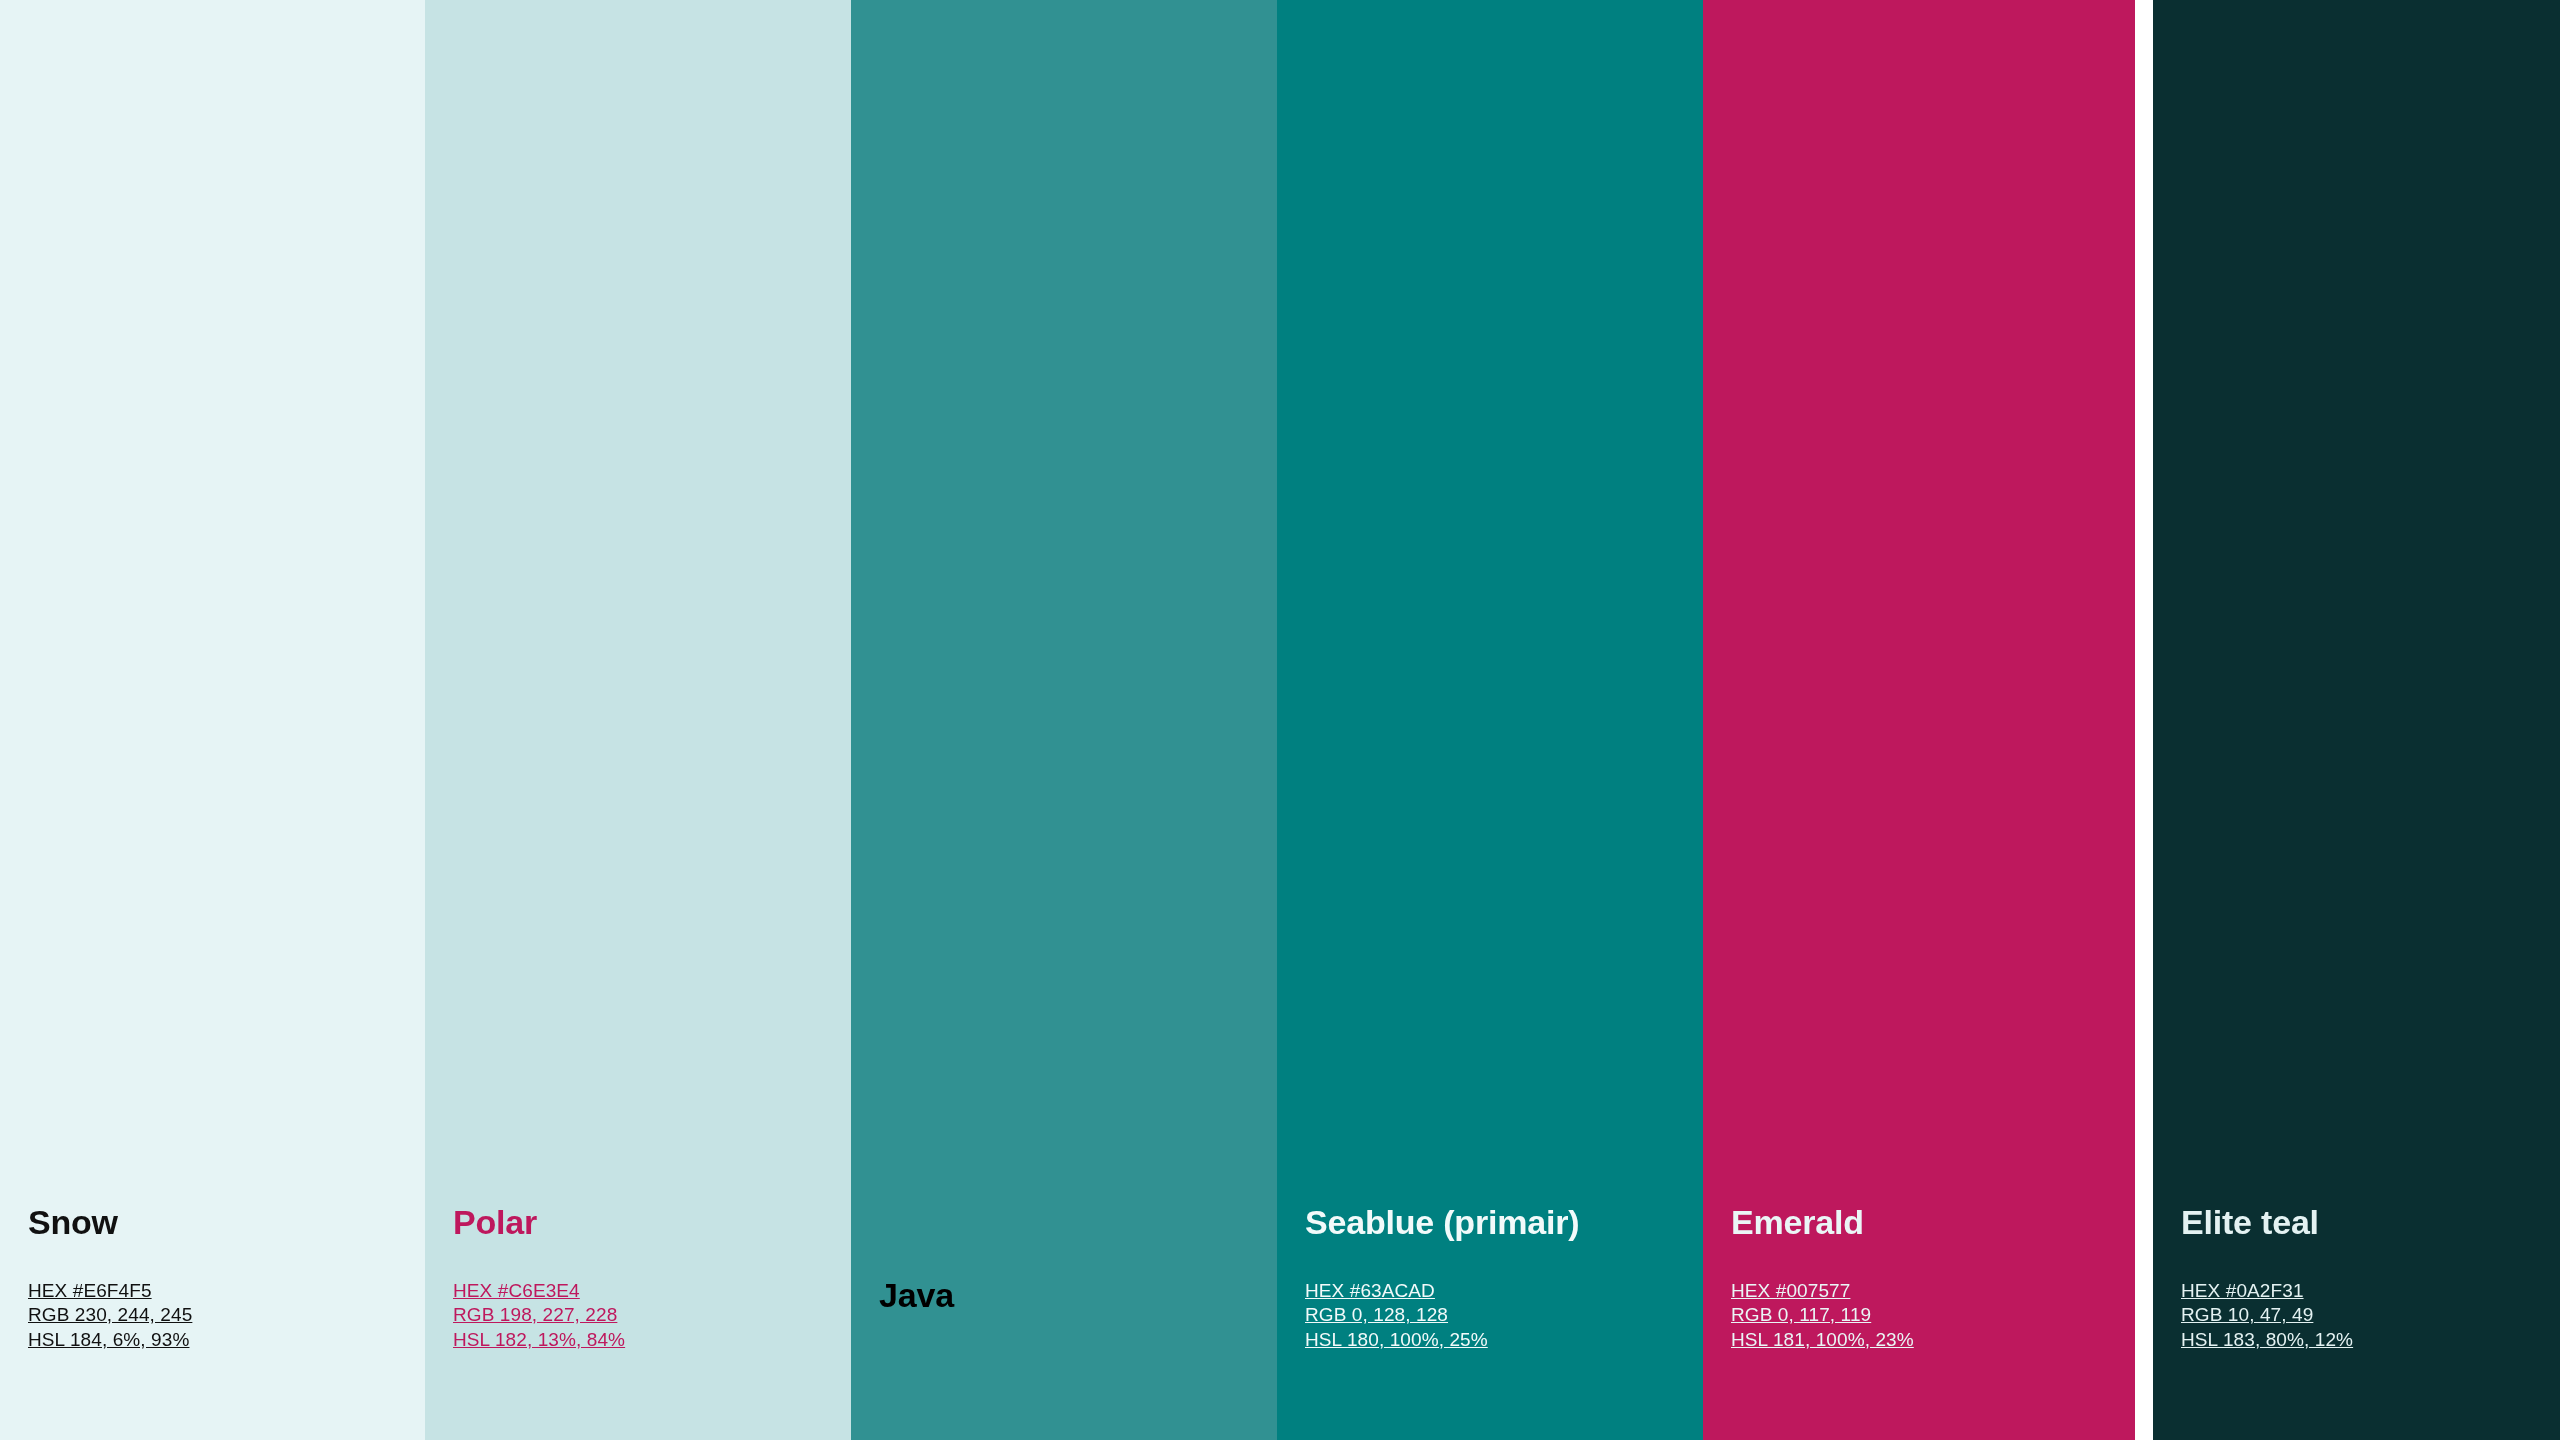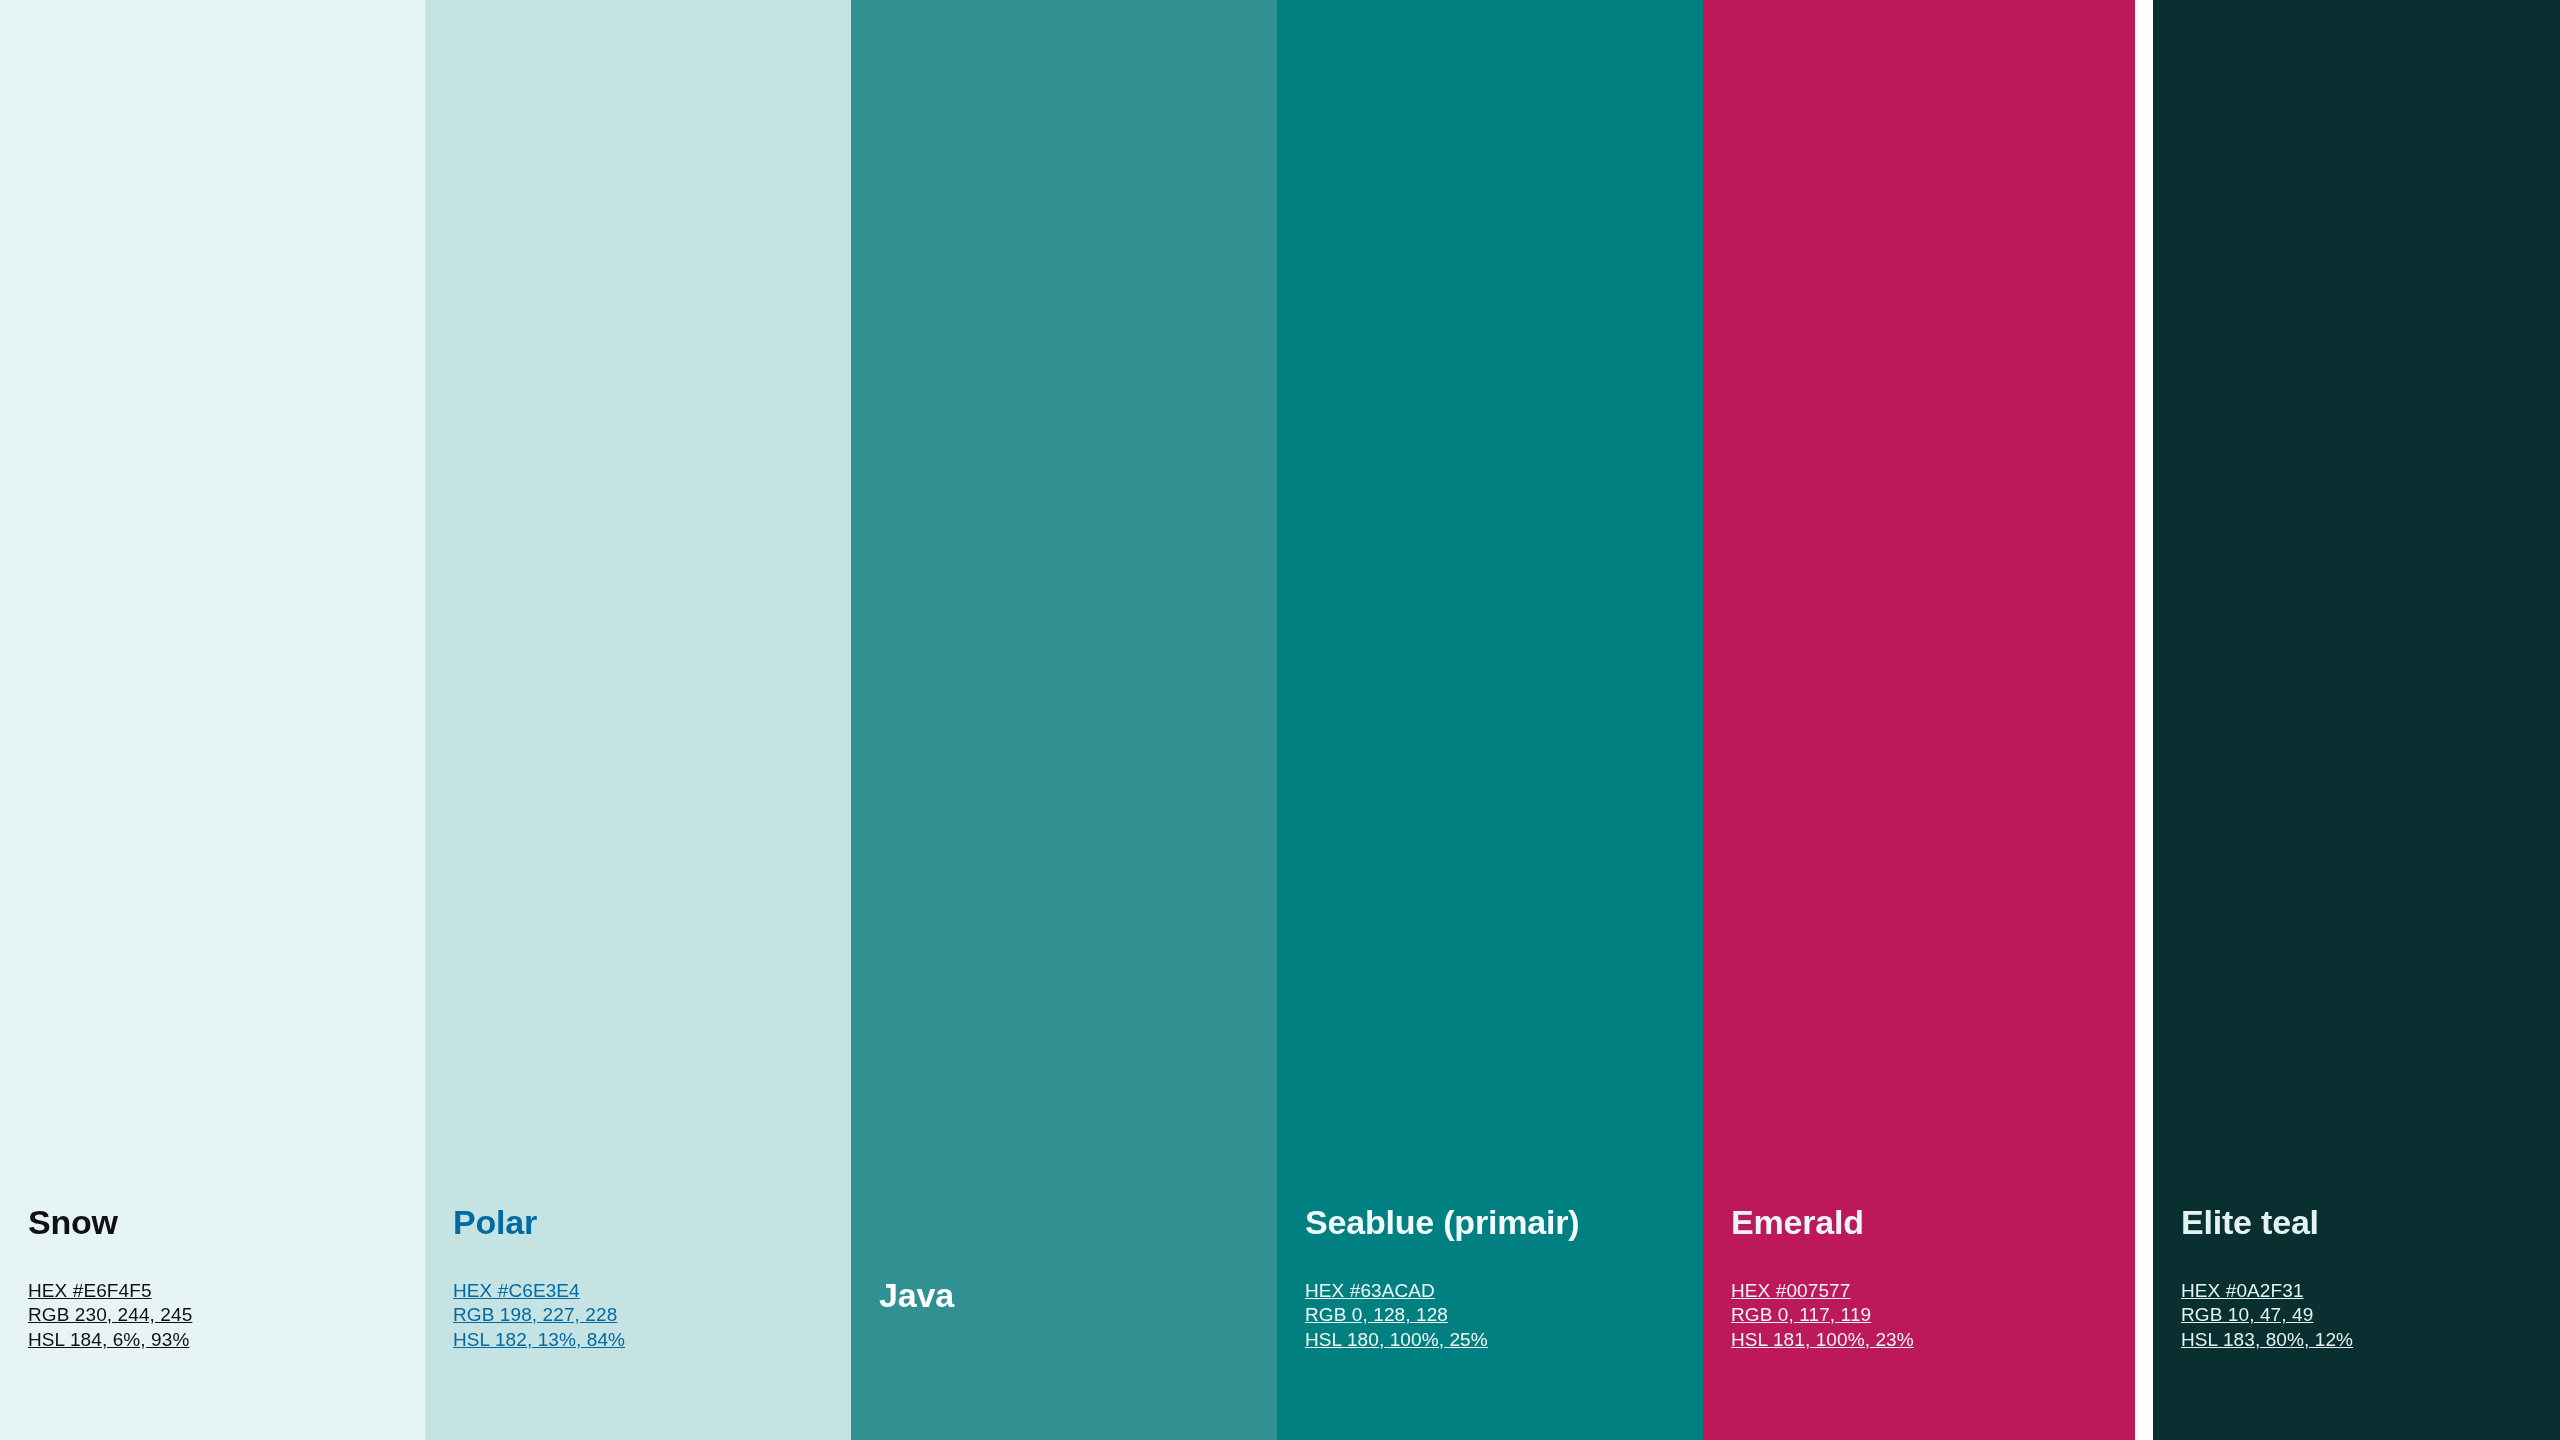--- a/index.html
+++ b/index.html
@@ -68,31 +68,31 @@
     <div class="swatch" style="background: rgb(230, 244, 245); color: rgb(17, 17, 17); flex: 0 0 425px; width: 425px;">
       <div class="swatch-info">
         <div class="swatch-name">Snow</div>
         <div class="swatch-values">
           <span class="value-line">HEX #E6F4F5</span>
           <span class="value-line">RGB 230, 244, 245</span>
           <span class="value-line">HSL 184, 6%, 93%</span>
         </div>
       </div>
     </div>
-    <div class="swatch" style="background: rgb(198, 227, 228); color: #0369a1; flex: 0 0 426px; width: 426px;">
+    <div class="swatch" style="background: rgb(198, 227, 228); color: #be185d; flex: 0 0 426px; width: 426px;">
       <div class="swatch-info">
         <div class="swatch-name">Polar</div>
         <div class="swatch-values">
           <span class="value-line">HEX #C6E3E4</span>
           <span class="value-line">RGB 198, 227, 228</span>
           <span class="value-line">HSL 182, 13%, 84%</span>
         </div>
       </div>
     </div>
-    <div class="swatch" style="background: rgb(49, 145, 146); color: #ffffff; flex: 0 0 426px; width: 426px;">
+    <div class="swatch" style="background: rgb(49, 145, 146); color: #000000; flex: 0 0 426px; width: 426px;">
       <div class="swatch-info">
         <div class="swatch-name">Java</div>
       </div>
     </div>
     <div class="swatch" style="background: rgb(0, 128, 128); color: rgb(242, 250, 250); flex: 0 0 426px; width: 426px;">
       <div class="swatch-info">
         <div class="swatch-name">Seablue (primair)</div>
         <div class="swatch-values">
           <span class="value-line">HEX #63ACAD</span>
           <span class="value-line">RGB 0, 128, 128</span>

